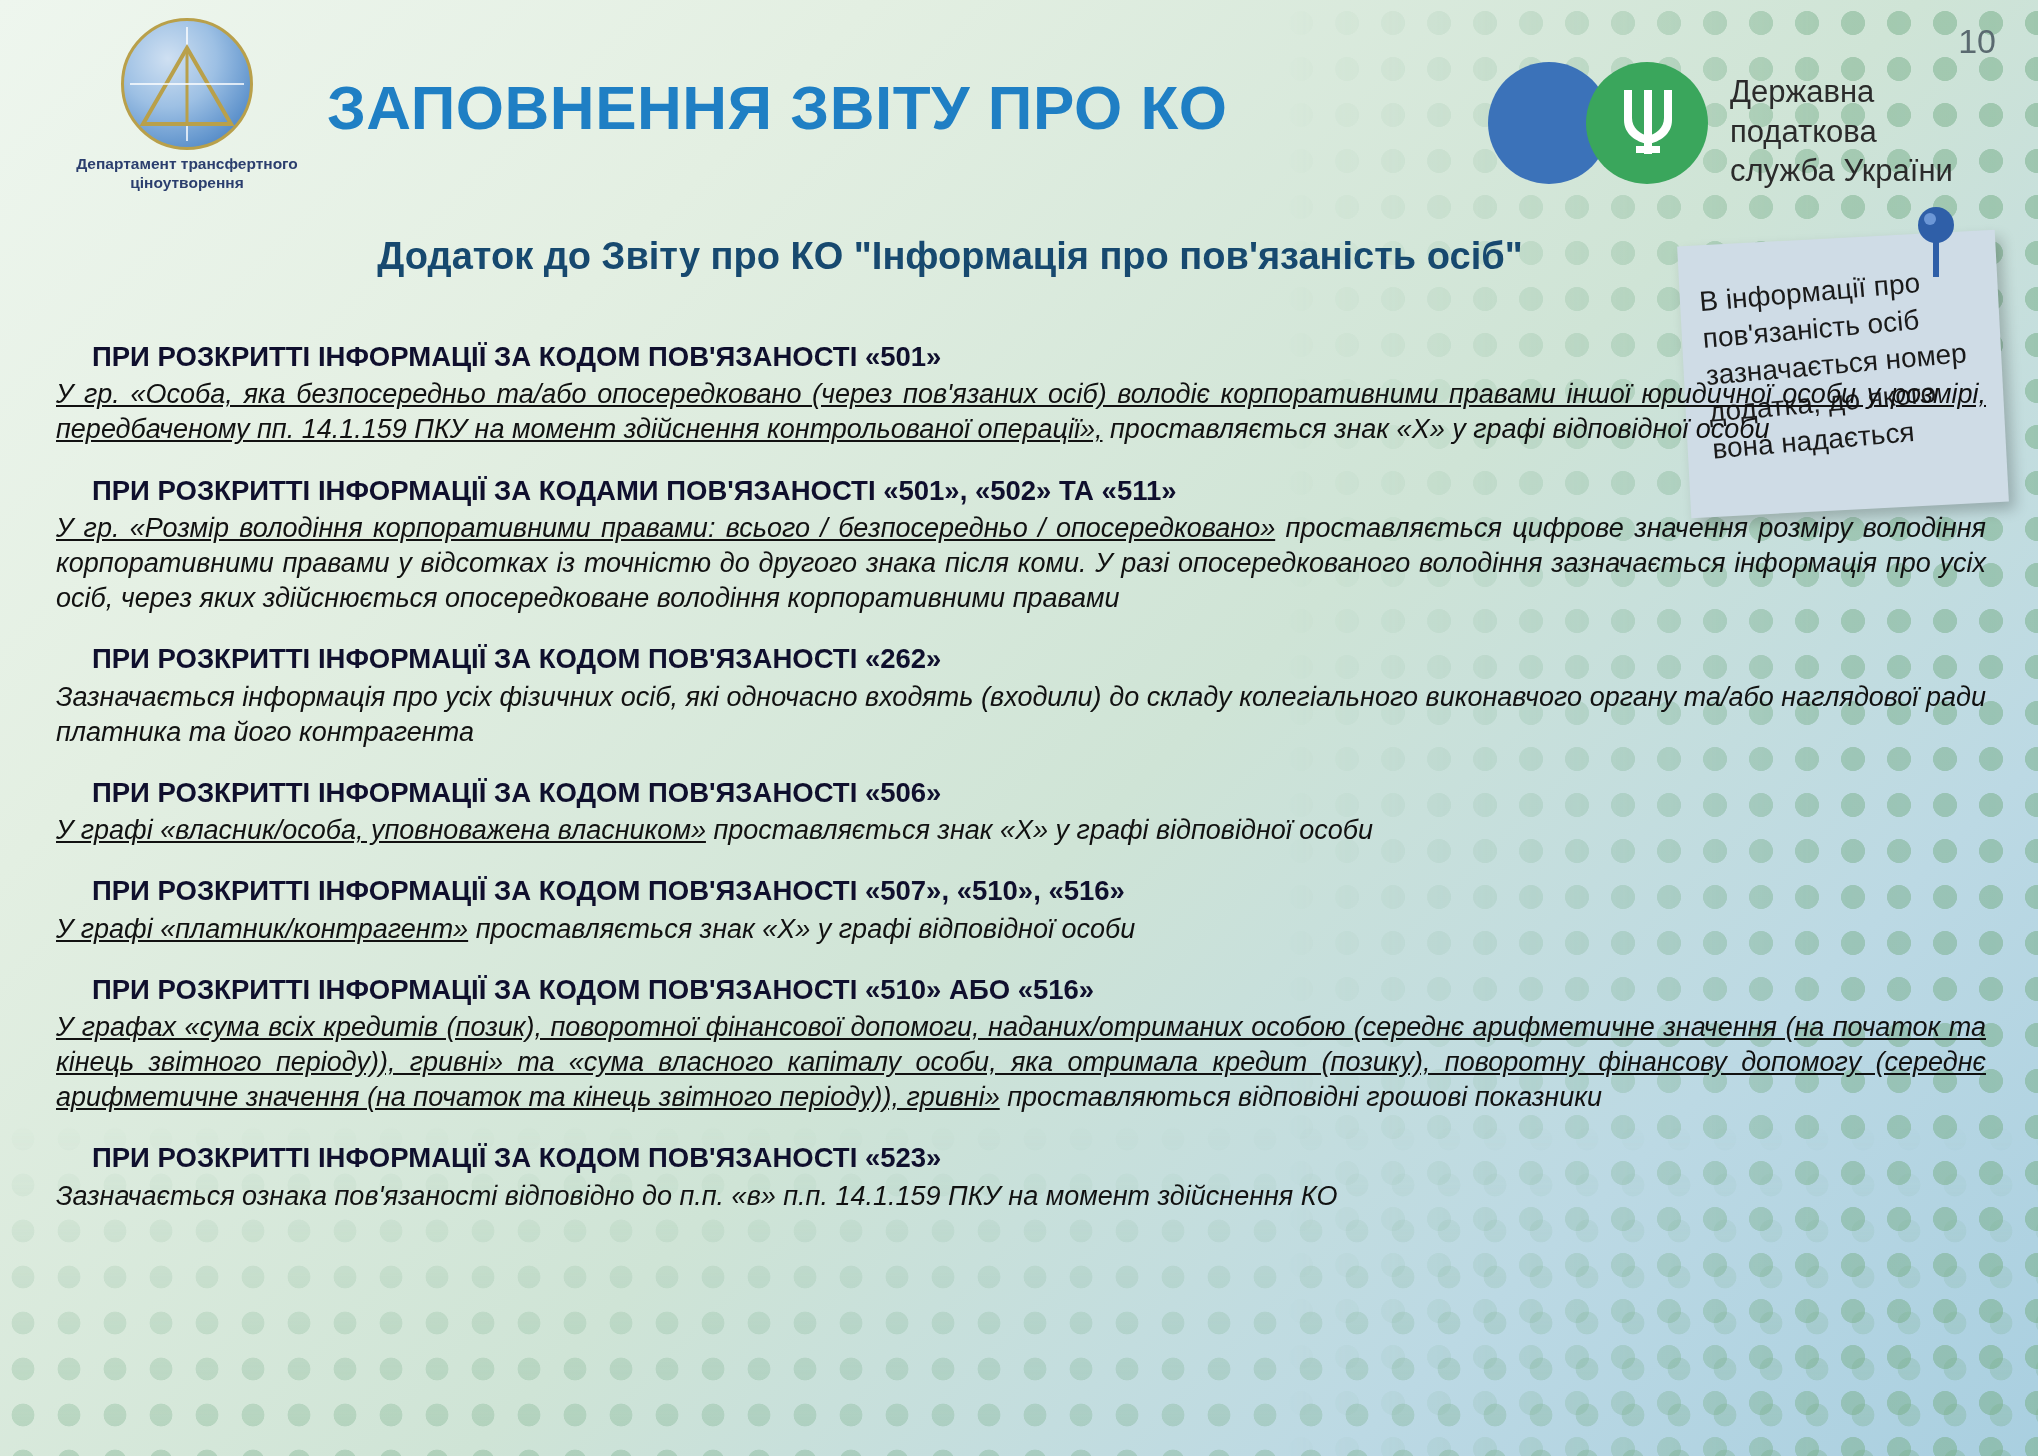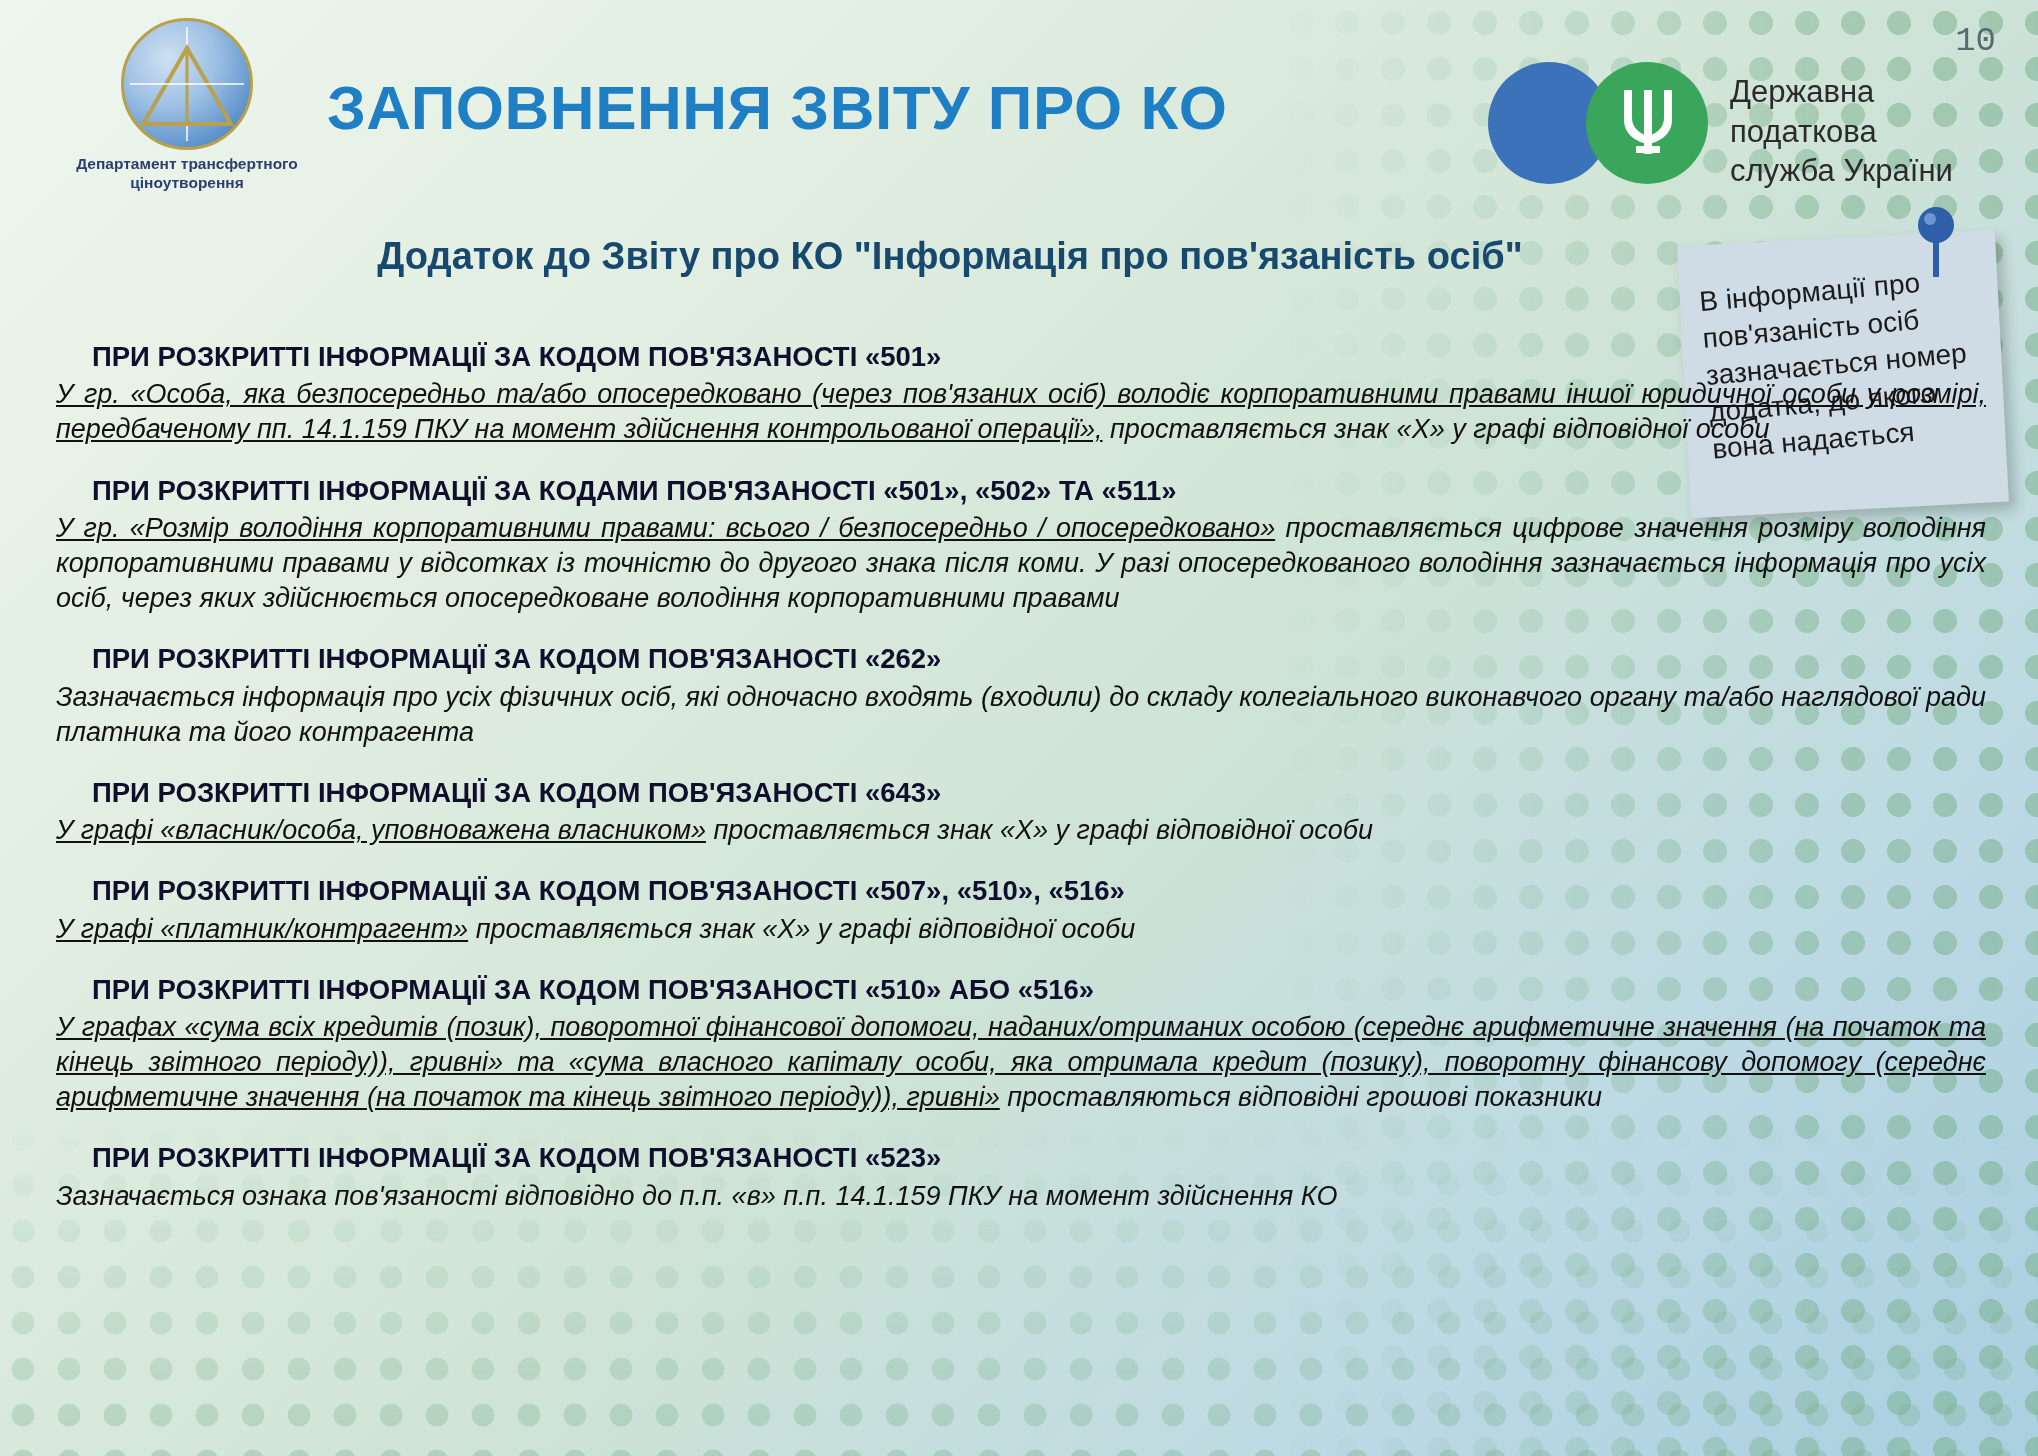--- a/index.html
+++ b/index.html
@@ -48,21 +48,21 @@
     mask-image: linear-gradient(to top, rgba(0,0,0,0.9) 0%, rgba(0,0,0,0) 100%);
     pointer-events: none;
   }
 
   .page-number {
     position: absolute;
     top: 22px;
     right: 42px;
     font-size: 34px;
     color: #5a6a70;
-    font-family: Liberation Mono, monospace;
+    font-family: Liberation Sans, sans-serif;
   }
 
   
   .dept-logo {
     position: absolute;
     left: 42px;
     top: 18px;
     width: 290px;
     text-align: center;
   }
@@ -298,21 +298,21 @@
       <div class="block-head">ПРИ РОЗКРИТТІ ІНФОРМАЦІЇ ЗА КОДАМИ ПОВ'ЯЗАНОСТІ  «501», «502» ТА «511»</div>
       <div class="block-body"><span class="u">У гр. «Розмір володіння корпоративними правами: всього / безпосередньо / опосередковано»</span><span> проставляється цифрове значення розміру володіння корпоративними правами у відсотках із точністю до другого знака після коми. У разі опосередкованого володіння зазначається інформація про усіх осіб, через яких здійснюється опосередковане володіння корпоративними правами</span></div>
     </div>
 
     <div class="block">
       <div class="block-head">ПРИ РОЗКРИТТІ ІНФОРМАЦІЇ ЗА КОДОМ ПОВ'ЯЗАНОСТІ «262»</div>
       <div class="block-body"><span class="u"></span><span>Зазначається інформація про усіх фізичних осіб, які одночасно входять (входили) до складу колегіального виконавчого органу та/або наглядової ради платника та його контрагента</span></div>
     </div>
 
     <div class="block">
-      <div class="block-head">ПРИ РОЗКРИТТІ ІНФОРМАЦІЇ ЗА КОДОМ ПОВ'ЯЗАНОСТІ «643»</div>
+      <div class="block-head">ПРИ РОЗКРИТТІ ІНФОРМАЦІЇ ЗА КОДОМ ПОВ'ЯЗАНОСТІ «506»</div>
       <div class="block-body"><span class="u">У графі «власник/особа, уповноважена власником»</span><span> проставляється знак «Х» у графі відповідної особи</span></div>
     </div>
 
     <div class="block">
       <div class="block-head">ПРИ РОЗКРИТТІ ІНФОРМАЦІЇ ЗА КОДОМ ПОВ'ЯЗАНОСТІ «507», «510», «516»</div>
       <div class="block-body"><span class="u">У графі «платник/контрагент»</span><span> проставляється знак «Х» у графі відповідної особи</span></div>
     </div>
 
     <div class="block">
       <div class="block-head">ПРИ РОЗКРИТТІ ІНФОРМАЦІЇ ЗА КОДОМ ПОВ'ЯЗАНОСТІ «510» АБО «516»</div>

